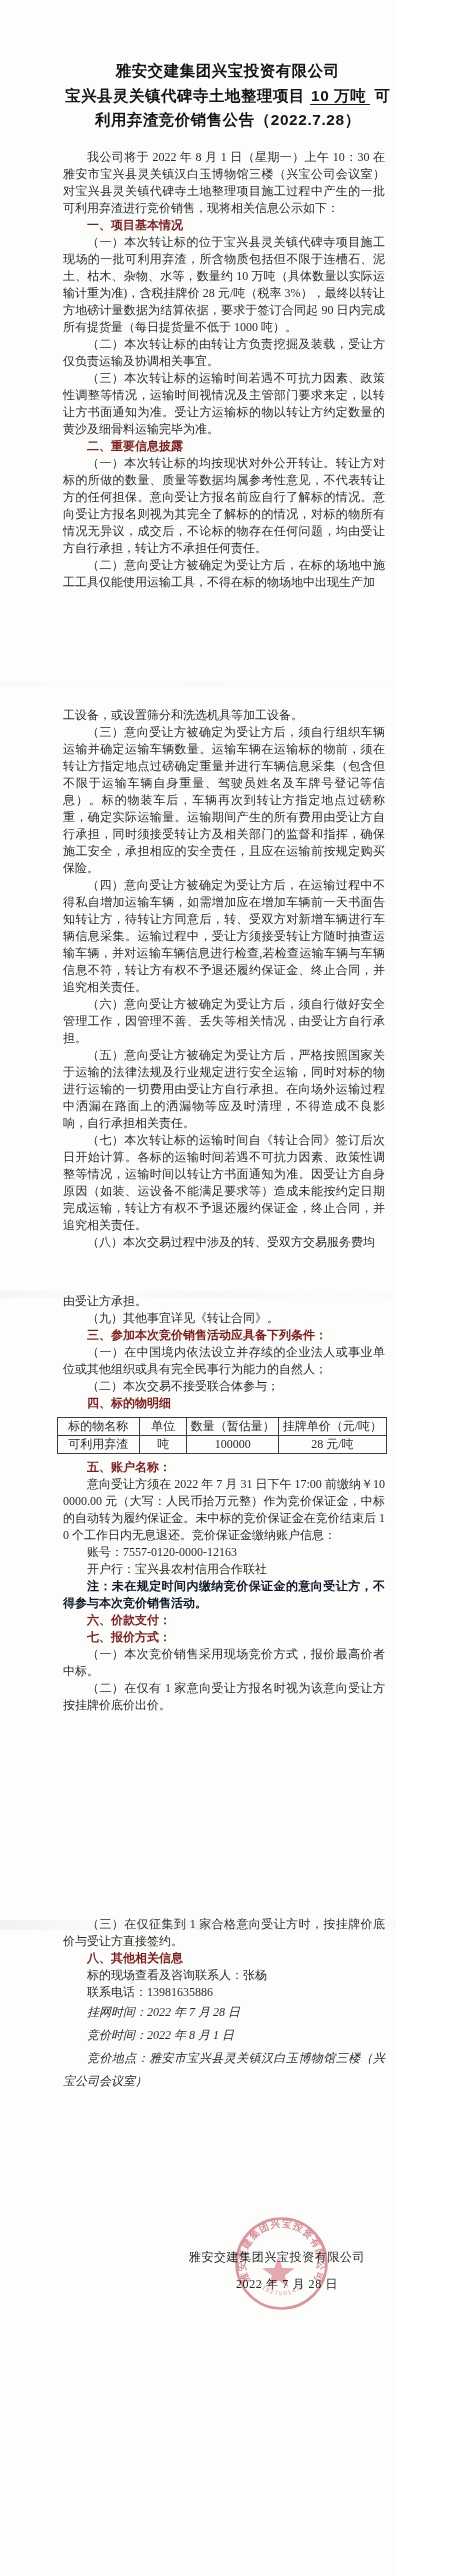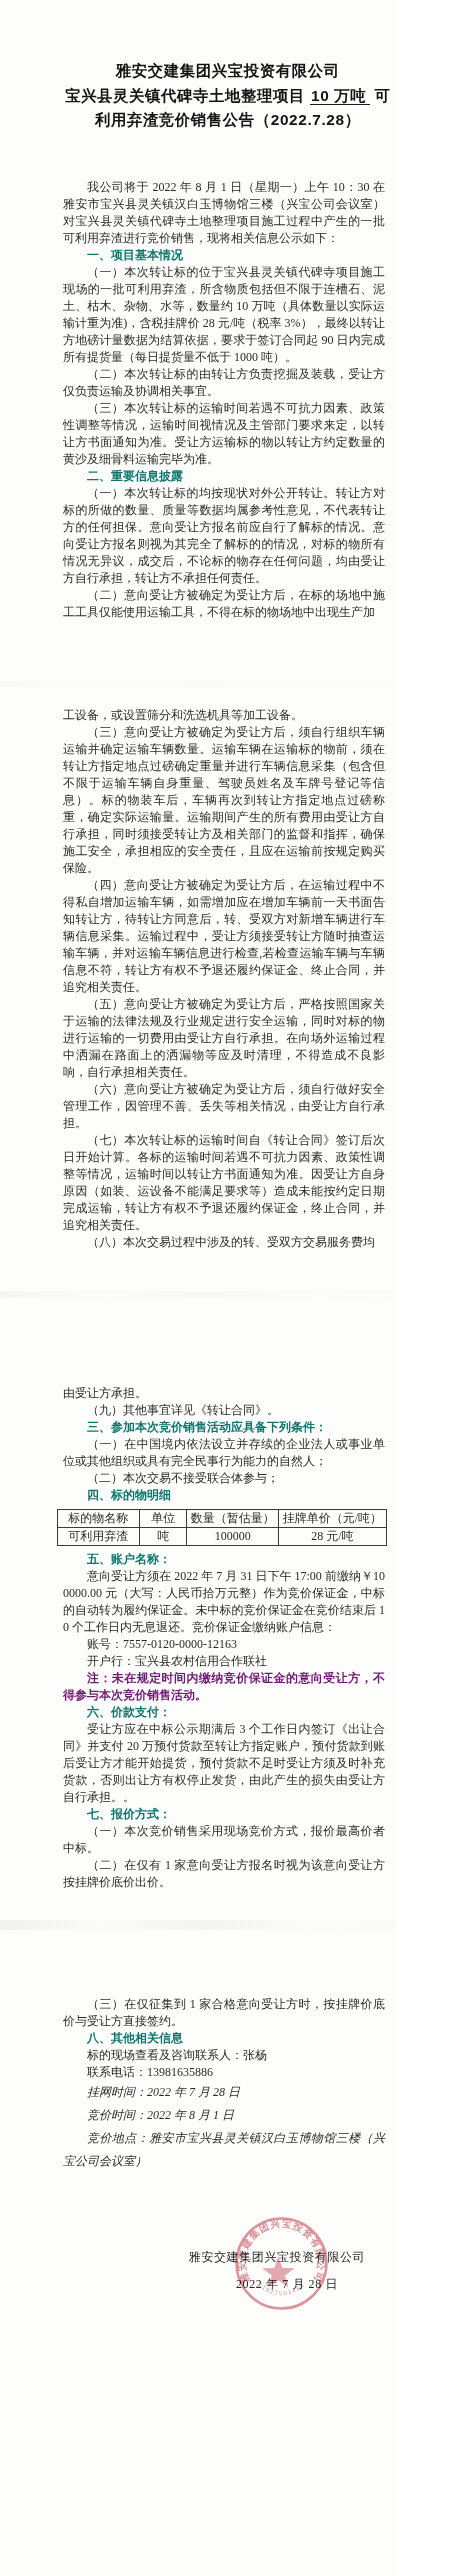--- a/index.html
+++ b/index.html
@@ -37,31 +37,31 @@
     line-height: 17px;
     text-align: justify;
     word-break: break-all;
     color: #2a2a2a;
   }
   .body-block p { margin: 0; text-indent: 2em; }
   .body-block p.cont { text-indent: 0; font-family: Liberation Serif, serif; }
   .body-block p.head {
     font-family: "Liberation Sans", "DejaVu Sans", sans-serif;
     font-weight: 700;
-    color: #0f766e;
+    color: #7f1d1d;
   }
   .body-block p.note {
     font-family: "Liberation Sans", "DejaVu Sans", sans-serif;
     font-weight: 700;
-    color: #701a75;
-  }
-  .pg1 { top: 149px; margin-top: 30px; }
+    color: #0f172a;
+  }
+  .pg1 { top: 149px; }
   .pg2 { top: 707px; }
-  .pg3 { top: 1385px; }
-  .pg4 { top: 1996px; }
+  .pg3 { top: 1293px; }
+  .pg4 { top: 1916px; }
   .spaced { line-height: 23px; font-style: italic; }
   
   table.assets {
     border-collapse: collapse;
     width: 330px;
     margin: 4.6px 0 5.7px -6.3px;
     table-layout: fixed;
   }
   table.assets td {
     border: 1.1px solid #3c3c3c;
@@ -127,22 +127,22 @@
     <p>（三）本次转让标的运输时间若遇不可抗力因素、政策性调整等情况，运输时间视情况及主管部门要求来定，以转让方书面通知为准。受让方运输标的物以转让方约定数量的黄沙及细骨料运输完毕为准。</p>
     <p class="head">二、重要信息披露</p>
     <p>（一）本次转让标的均按现状对外公开转让。转让方对标的所做的数量、质量等数据均属参考性意见，不代表转让方的任何担保。意向受让方报名前应自行了解标的情况。意向受让方报名则视为其完全了解标的的情况，对标的物所有情况无异议，成交后，不论标的物存在任何问题，均由受让方自行承担，转让方不承担任何责任。</p>
     <p>（二）意向受让方被确定为受让方后，在标的场地中施工工具仅能使用运输工具，不得在标的物场地中出现生产加</p>
   </section>
 
   <section class="body-block pg2">
     <p class="cont">工设备，或设置筛分和洗选机具等加工设备。</p>
     <p>（三）意向受让方被确定为受让方后，须自行组织车辆运输并确定运输车辆数量。运输车辆在运输标的物前，须在转让方指定地点过磅确定重量并进行车辆信息采集（包含但不限于运输车辆自身重量、驾驶员姓名及车牌号登记等信息）。标的物装车后，车辆再次到转让方指定地点过磅称重，确定实际运输量。运输期间产生的所有费用由受让方自行承担，同时须接受转让方及相关部门的监督和指挥，确保施工安全，承担相应的安全责任，且应在运输前按规定购买保险。</p>
     <p>（四）意向受让方被确定为受让方后，在运输过程中不得私自增加运输车辆，如需增加应在增加车辆前一天书面告知转让方，待转让方同意后，转、受双方对新增车辆进行车辆信息采集。运输过程中，受让方须接受转让方随时抽查运输车辆，并对运输车辆信息进行检查,若检查运输车辆与车辆信息不符，转让方有权不予退还履约保证金、终止合同，并追究相关责任。</p>
+    <p>（六）意向受让方被确定为受让方后，须自行做好安全管理工作，因管理不善、丢失等相关情况，由受让方自行承担。</p>
     <p>（五）意向受让方被确定为受让方后，严格按照国家关于运输的法律法规及行业规定进行安全运输，同时对标的物进行运输的一切费用由受让方自行承担。在向场外运输过程中洒漏在路面上的洒漏物等应及时清理，不得造成不良影响，自行承担相关责任。</p>
-    <p>（六）意向受让方被确定为受让方后，须自行做好安全管理工作，因管理不善、丢失等相关情况，由受让方自行承担。</p>
     <p>（七）本次转让标的运输时间自《转让合同》签订后次日开始计算。各标的运输时间若遇不可抗力因素、政策性调整等情况，运输时间以转让方书面通知为准。因受让方自身原因（如装、运设备不能满足要求等）造成未能按约定日期完成运输，转让方有权不予退还履约保证金，终止合同，并追究相关责任。</p>
     <p>（八）本次交易过程中涉及的转、受双方交易服务费均</p>
   </section>
 
   <section class="body-block pg3">
     <p class="cont">由受让方承担。</p>
     <p>（九）其他事宜详见《转让合同》。</p>
     <p class="head">三、参加本次竞价销售活动应具备下列条件：</p>
     <p>（一）在中国境内依法设立并存续的企业法人或事业单位或其他组织或具有完全民事行为能力的自然人；</p>
     <p>（二）本次交易不接受联合体参与；</p>
@@ -162,21 +162,20 @@
           <td>28 元/吨</td>
         </tr>
       </tbody>
     </table>
     <p class="head">五、账户名称：</p>
     <p>意向受让方须在 2022 年 7 月 31 日下午 17:00 前缴纳￥100000.00 元（大写：人民币拾万元整）作为竞价保证金，中标的自动转为履约保证金。未中标的竞价保证金在竞价结束后 10 个工作日内无息退还。竞价保证金缴纳账户信息：</p>
     <p>账号：7557-0120-0000-12163</p>
     <p>开户行：宝兴县农村信用合作联社</p>
     <p class="note">注：未在规定时间内缴纳竞价保证金的意向受让方，不得参与本次竞价销售活动。</p>
     <p class="head">六、价款支付：</p>
-    <p>受让方应在中标公示期满后 3 个工作日内签订《出让合同》并支付 20 万预付货款至转让方指定账户，预付货款到账后受让方才能开始提货，预付货款不足时受让方须及时补充货款，否则出让方有权停止发货，由此产生的损失由受让方自行承担。。</p>
     <p class="head">七、报价方式：</p>
     <p>（一）本次竞价销售采用现场竞价方式，报价最高价者中标。</p>
     <p>（二）在仅有 1 家意向受让方报名时视为该意向受让方按挂牌价底价出价。</p>
   </section>
 
   <section class="body-block pg4">
     <p>（三）在仅征集到 1 家合格意向受让方时，按挂牌价底价与受让方直接签约。</p>
     <p class="head">八、其他相关信息</p>
     <p>标的现场查看及咨询联系人：张杨</p>
     <p>联系电话：13981635886</p>

